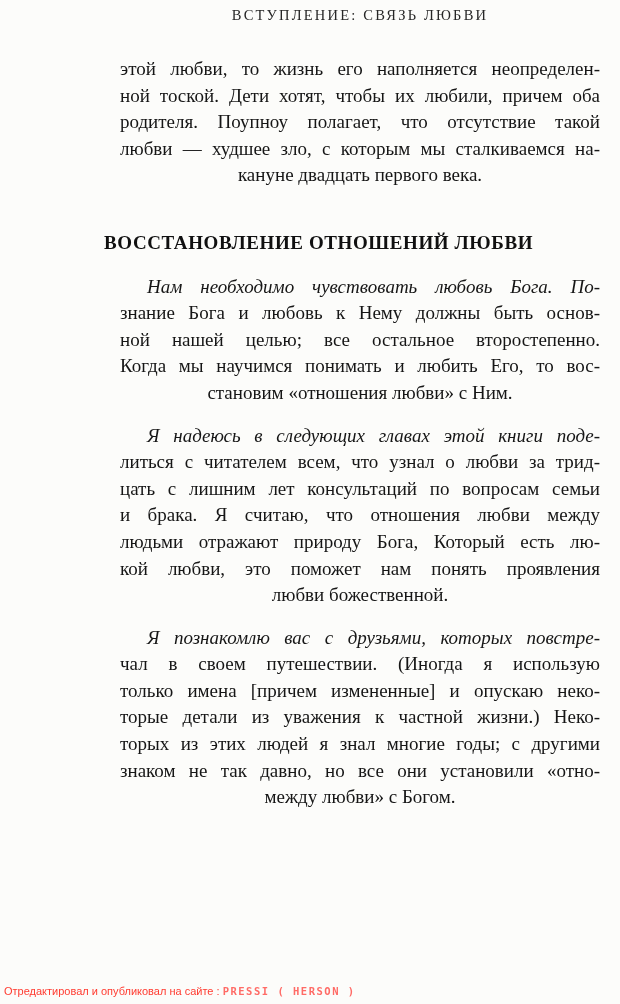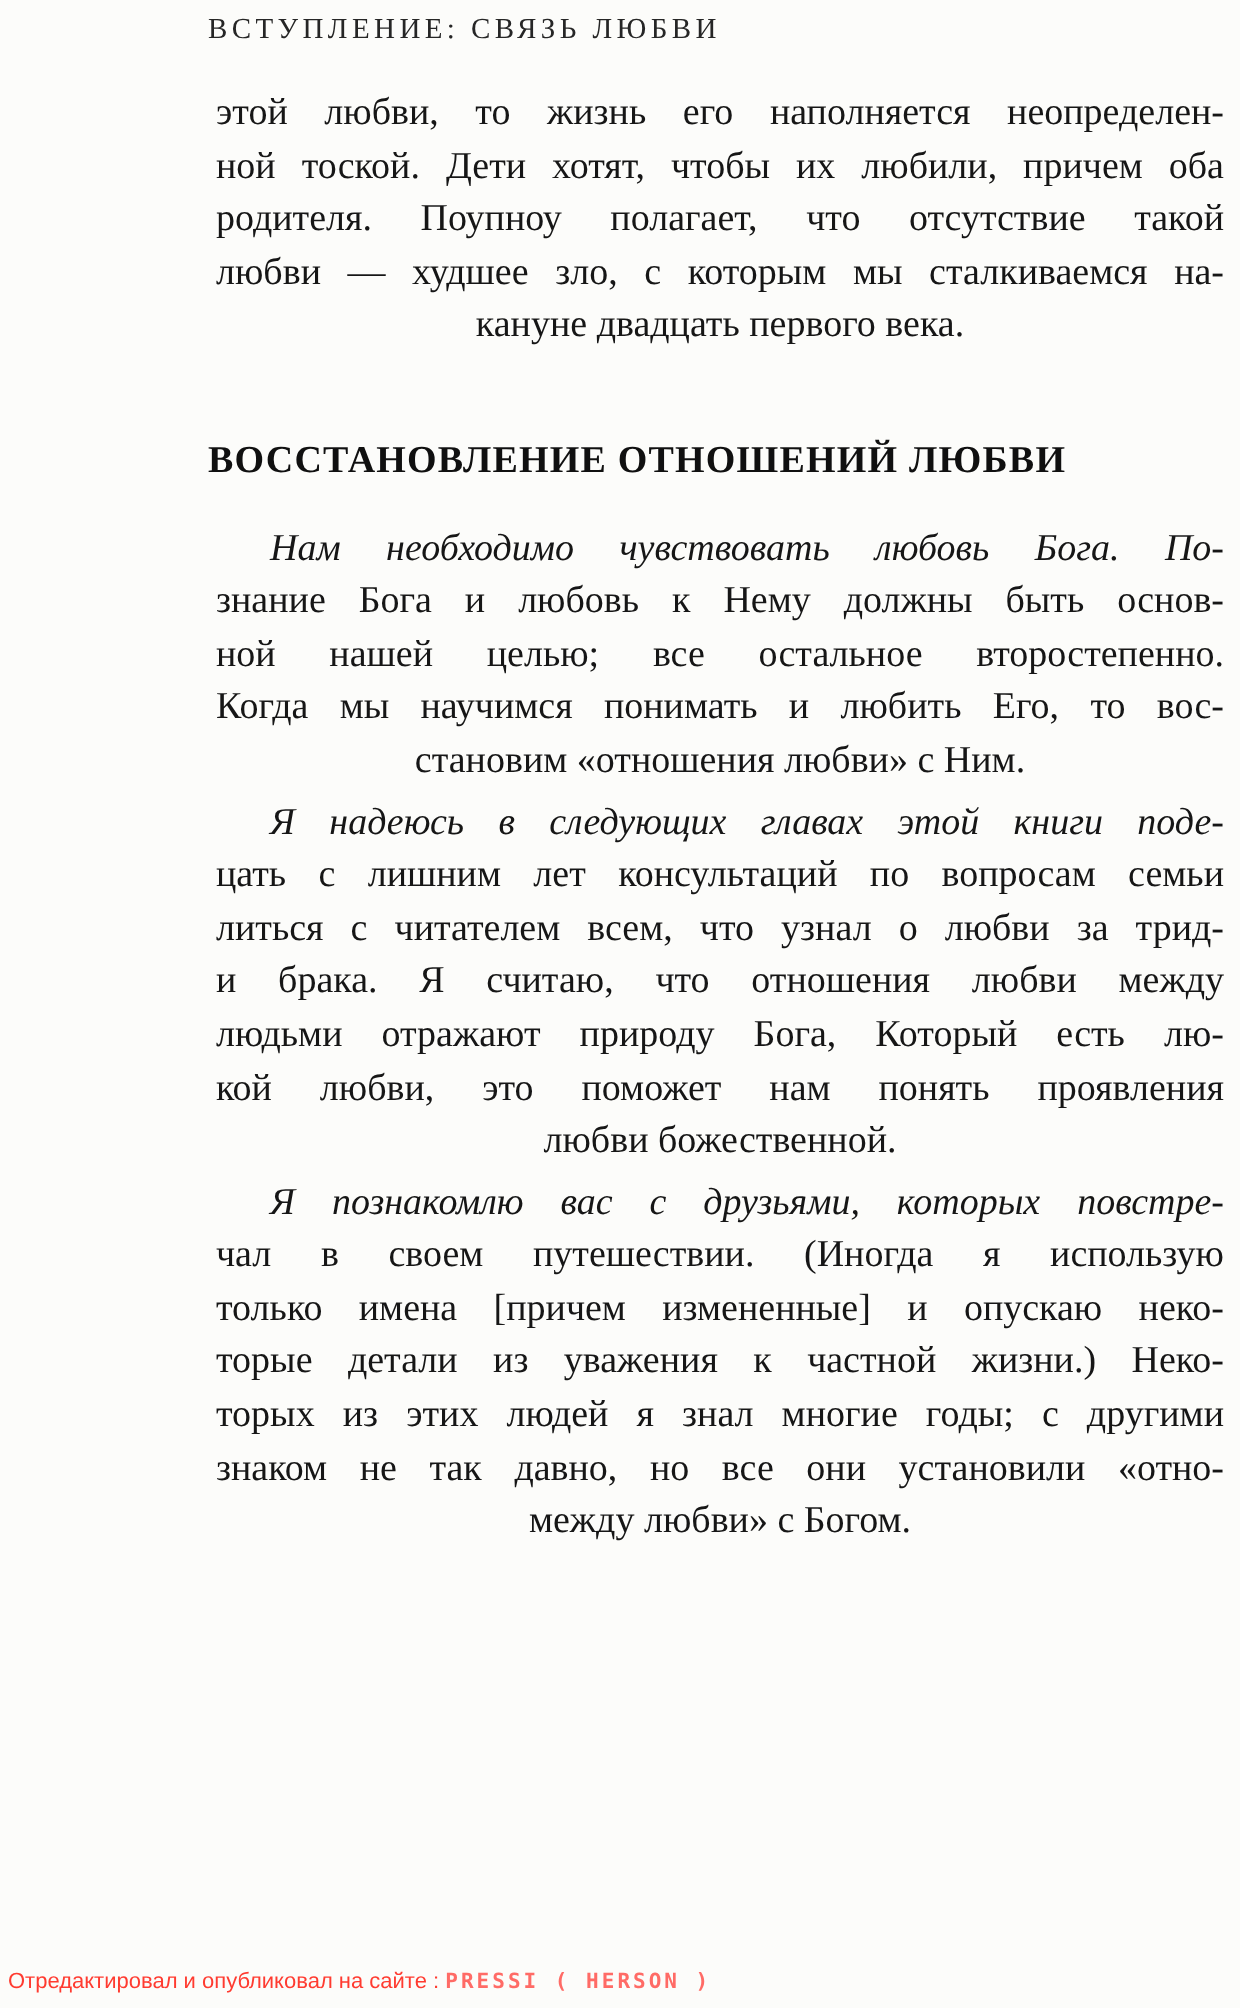--- a/index.html
+++ b/index.html
@@ -10,34 +10,35 @@
     overflow: hidden;
     background: #fcfcfa;
     font-family: "Liberation Serif", serif;
     color: #161616;
   }
   .running-header {
     position: absolute;
     top: 7px;
     left: 104px;
     width: 512px;
+    text-align: center;
     font-size: 14.5px;
     letter-spacing: 2.2px;
     color: #262626;
     white-space: nowrap;
   }
   .text-block {
     position: absolute;
     top: 40px;
     left: 104px;
     width: 512px;
     font-size: 19px;
     line-height: 26.6px;
   }
-  .para { margin: 4px; }
+  .para { margin: 16px; }
   .line { text-align: center; }
   .line.just {
     text-align: justify;
     text-align-last: justify;
   }
   .line.first-indent { text-indent: 27px; font-style: italic; }
   .heading-block {
     text-align: left;
     font-weight: bold;
     font-size: 19px;
@@ -81,22 +82,22 @@
     <div class="heading-block">ВОССТАНОВЛЕНИЕ ОТНОШЕНИЙ ЛЮБВИ</div>
     <div class="para">
       <div class="line just first-indent">Нам необходимо чувствовать любовь Бога. По-</div>
       <div class="line just">знание Бога и любовь к Нему должны быть основ-</div>
       <div class="line just">ной нашей целью; все остальное второстепенно.</div>
       <div class="line just">Когда мы научимся понимать и любить Его, то вос-</div>
       <div class="line">становим «отношения любви» с Ним.</div>
     </div>
     <div class="para">
       <div class="line just first-indent">Я надеюсь в следующих главах этой книги поде-</div>
+      <div class="line just">литься с читателем всем, что узнал о любви за трид-</div>
       <div class="line just">цать с лишним лет консультаций по вопросам семьи</div>
-      <div class="line just">литься с читателем всем, что узнал о любви за трид-</div>
       <div class="line just">и брака. Я считаю, что отношения любви между</div>
       <div class="line just">людьми отражают природу Бога, Который есть лю-</div>
       <div class="line just">кой любви, это поможет нам понять проявления</div>
       <div class="line">любви божественной.</div>
     </div>
     <div class="para">
       <div class="line just first-indent">Я познакомлю вас с друзьями, которых повстре-</div>
       <div class="line just">чал в своем путешествии. (Иногда я использую</div>
       <div class="line just">только имена [причем измененные] и опускаю неко-</div>
       <div class="line just">торые детали из уважения к частной жизни.) Неко-</div>

